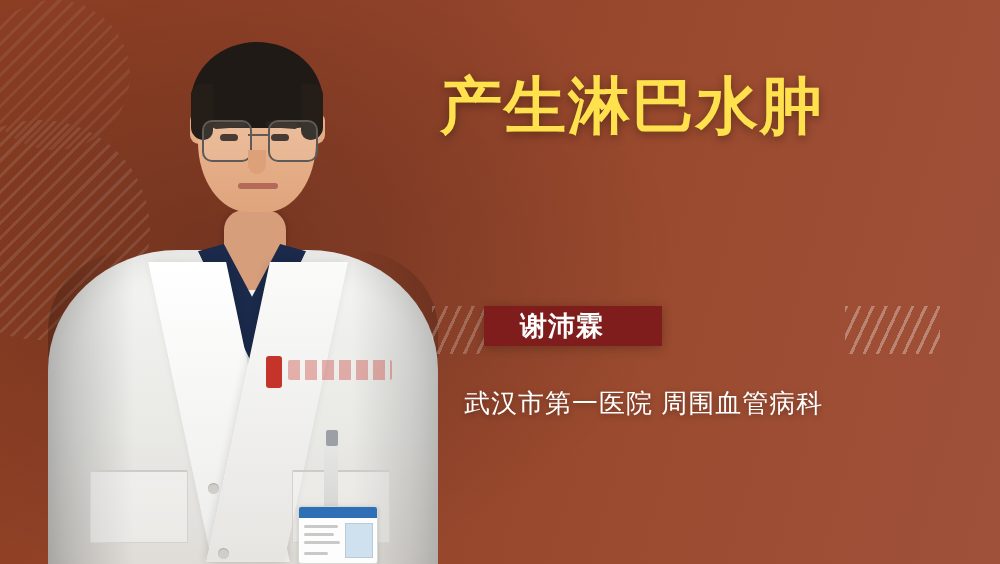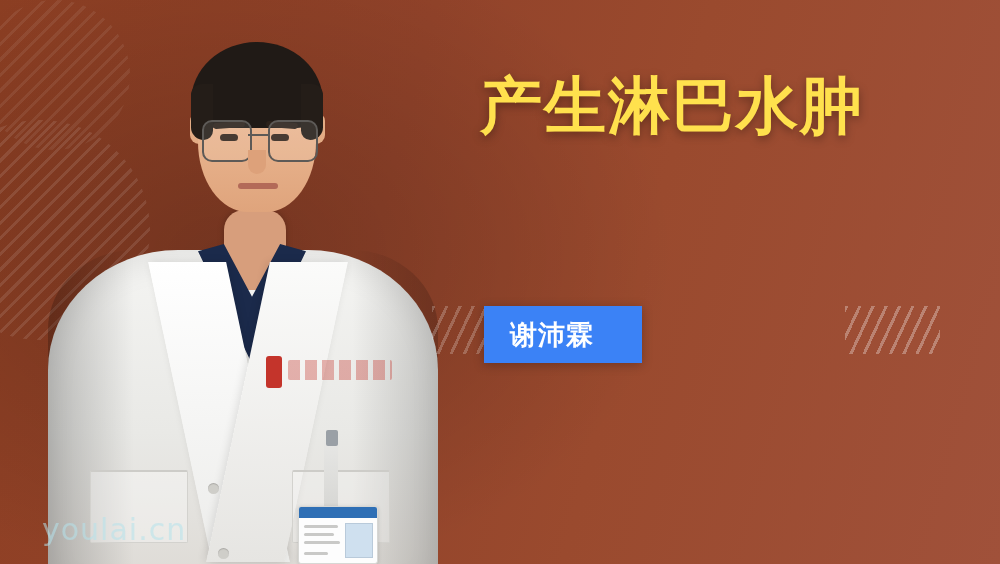--- a/index.html
+++ b/index.html
@@ -397,29 +397,29 @@
     left: 440px;
     top: 68px;
     width: 540px;
     color: #ffe14d;
     font-size: 62px;
     font-weight: bold;
     line-height: 1.22;
     letter-spacing: 2px;
     text-shadow: 0 3px 10px rgba(0,0,0,0.35);
   }
-  .title-line { display: block; white-space: nowrap; margin-left: 40px; }
+  .title-line { display: block; white-space: nowrap; }
 
   .name-bar {
     position: absolute;
     left: 484px;
     top: 306px;
-    height: 57px;
-    padding: 0 26px;
-    background: #3b82f6;
+    height: 40px;
+    padding: 0 36px;
+    background: #7f1d1d;
     display: flex;
     align-items: center;
     box-shadow: 0 2px 10px rgba(0,0,0,0.25);
   }
   .name-bar .nm {
     color: #ffffff;
     font-size: 27px;
     font-weight: bold;
     letter-spacing: 1px;
     white-space: nowrap;
@@ -507,16 +507,16 @@
   </div>
 
   <div class="deco-hatch-left"></div>
   <div class="deco-hatch"></div>
 
   <div class="name-bar">
     <span class="nm">谢沛霖</span>
     <span class="sp"></span>
   </div>
 
-
-  <div class="watermark">youlai.cn</div>
+  <div class="affil">武汉市第一医院  周围血管病科</div>
+
 
 </div>
 
 </body></html>

